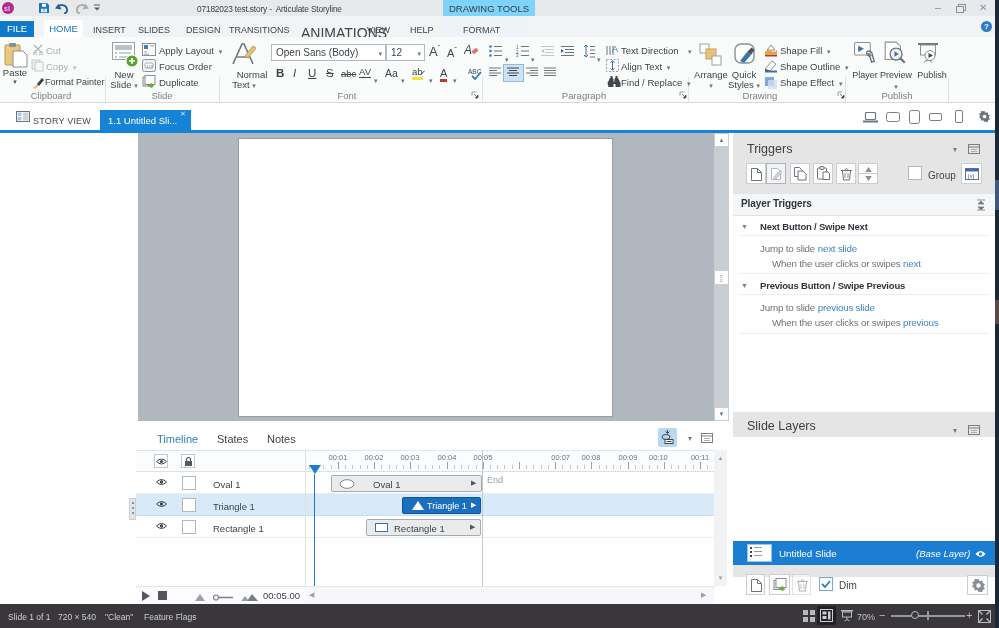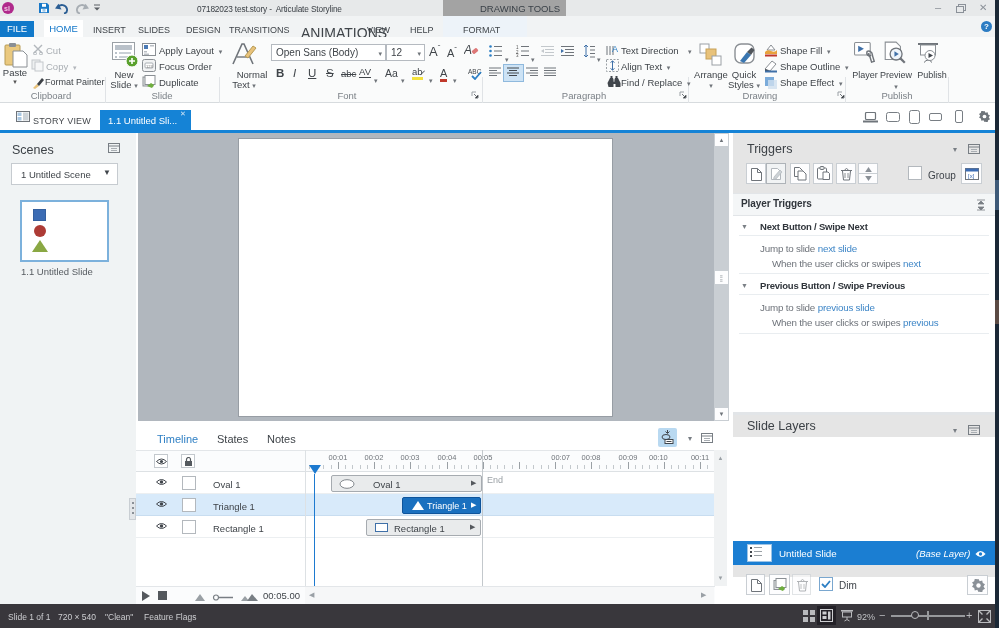--- a/index.html
+++ b/index.html
@@ -39,21 +39,21 @@
       </svg>
     <svg class="abs" style="left:75px;top:3px;" width="14" height="11" viewBox="0 0 14 11">
         <path d="M11.5 4.5 C9 0.5 3 1.5 2 6 C1.5 8.5 3 10 5 10.5" stroke="#a7adb3" stroke-width="1.8" fill="none"></path>
         <path d="M14 5.5 L7.5 6.5 L10.5 0.8 Z" fill="#a7adb3"></path>
       </svg>
     <svg class="abs" style="left:93px;top:4px;" width="8" height="8" viewBox="0 0 8 8">
         <path d="M1 1 h6" stroke="#5a5f64"></path>
         <path d="M1 3.5 L4 6.5 L7 3.5 Z" fill="#5a5f64"></path>
       </svg>
     <div class="txt" style="left:197px;top:4px;font-size:8.3px;letter-spacing:-0.15px;color:#3b4046;">07182023 test.story -&nbsp; Articulate Storyline</div>
-    <div class="abs" style="left:443px;top:0;width:92px;height:16px;background:#a3a3a3;color:#3a4148;font-size:9.5px;text-align:center;line-height:17px;padding-left:31px;">DRAWING TOOLS</div>
+    <div class="abs" style="left:443px;top:0;width:92px;height:16px;background:#7dd3fc;color:#3a4148;font-size:9.5px;text-align:center;line-height:17px;">DRAWING TOOLS</div>
     <div class="txt" style="left:935px;top:1px;font-size:11px;color:#8b9199;">–</div>
     <svg class="abs" style="left:956px;top:4px;" width="10" height="9" viewBox="0 0 10 9">
         <rect x="2.5" y="0.5" width="7" height="6" fill="none" stroke="#8b9199"></rect>
         <rect x="0.5" y="2.5" width="7" height="6" fill="#e7e9ea" stroke="#8b9199"></rect>
       </svg>
     <div class="txt" style="left:979px;top:2px;font-size:10px;color:#8b9199;">✕</div>
   </div>
 
   <div id="menubar" class="abs" style="left:0;top:16px;width:995px;height:21px;background:#f1f3f4;">
     <div class="abs" style="left:443px;top:0;width:84px;height:21px;background:#edf3f9;"></div>
@@ -328,38 +328,20 @@
     <svg class="abs" style="left:955px;top:7px;" width="8" height="13" viewBox="0 0 8 13">
         <rect x="0.5" y="0.5" width="7" height="12" rx="1.5" fill="none" stroke="#787e84"></rect>
       </svg>
     <svg class="abs" style="left:979px;top:8px;" width="11" height="11" viewBox="0 0 13 13">
         <path d="M6.5 0 l1.2 2.2 2.5-.6.6 2.5 2.2 1.2-1.5 2.2 1.5 2.2-2.2 1.2-.6 2.5-2.5-.6L6.5 13l-1.2-2.2-2.5.6-.6-2.5L0 7.7l1.5-2.2L0 3.4l2.2-1.2.6-2.5 2.5.6z" fill="#6f757b"></path>
         <circle cx="6.5" cy="6.5" r="2.2" fill="#fff"></circle>
       </svg>
   </div>
   <div class="abs" style="left:0;top:130px;width:995px;height:3px;background:#1583d6;"></div>
 
-  <div id="scenes" class="abs" style="left:0;top:133px;width:136px;height:471px;background:#f0f3f4;border-right:2px solid #fff;box-sizing:content-box;">
-    <div class="txt" style="left:12px;top:10px;font-size:12.5px;color:#3c4146;">Scenes</div>
-    <svg class="abs" style="left:108px;top:10px;" width="12" height="10" viewBox="0 0 12 10">
-        <rect x="0.5" y="0.5" width="11" height="9" fill="none" stroke="#787e84"></rect>
-        <path d="M0.5 3 h11" stroke="#787e84"></path>
-        <path d="M3 5.5 h6 M3 7.5 h6" stroke="#a9aeb3"></path>
-      </svg>
-    <div class="abs" style="left:11px;top:30px;width:105px;height:20px;background:#fff;border:1px solid #c6cbd0;">
-      <div class="txt" style="left:9px;top:5px;font-size:9.5px;color:#3f4449;">1 Untitled Scene</div>
-      <div class="txt" style="left:91px;top:4px;font-size:8px;color:#41464c;">▼</div>
-    </div>
-    <div class="abs" style="left:20px;top:67px;width:85px;height:58px;background:#fff;border:2px solid #7cb1dc;">
-      <div class="abs" style="left:11px;top:7px;width:13px;height:12px;background:#3c6cb4;border:1px solid #34609f;box-sizing:border-box;"></div>
-      <div class="abs" style="left:12px;top:23px;width:12px;height:12px;border-radius:50%;background:#ad3b35;"></div>
-      <div class="abs" style="left:10px;top:38px;width:0;height:0;border-left:8px solid transparent;border-right:8px solid transparent;border-bottom:12px solid #8aa843;"></div>
-    </div>
-    <div class="txt" style="left:21px;top:133px;font-size:9.5px;color:#565b60;">1.1 Untitled Slide</div>
-  </div>
 
   <div class="abs" style="left:129px;top:498px;width:7px;height:22px;background:#e3e6e9;border:1px solid #c9ced3;box-sizing:border-box;">
     <div class="abs" style="left:2px;top:3px;width:2px;height:2px;background:#8a9097;"></div>
     <div class="abs" style="left:2px;top:8px;width:2px;height:2px;background:#8a9097;"></div>
     <div class="abs" style="left:2px;top:13px;width:2px;height:2px;background:#8a9097;"></div>
   </div>
 
   <div id="canvas" class="abs" style="left:138px;top:133px;width:577px;height:288px;background:#b1b7be;">
     <div class="abs" style="left:100px;top:5px;width:375px;height:279px;background:#fff;border:1px solid #979da4;box-sizing:border-box;"></div>
   </div>
@@ -654,21 +636,21 @@
           <rect x="2.5" y="2.5" width="4" height="3" fill="#cdced1"></rect>
           <rect x="2.5" y="7" width="4" height="3" fill="#cdced1"></rect>
           <rect x="8" y="2.5" width="2.5" height="8" fill="#cdced1"></rect>
         </svg>
     </div>
     <svg class="abs" style="left:841px;top:6px;" width="12" height="12" viewBox="0 0 12 12">
         <rect x="0" y="0" width="12" height="1.5" fill="#b9babd"></rect>
         <rect x="1.5" y="2" width="9" height="5" fill="none" stroke="#b9babd"></rect>
         <path d="M6 7 v2 M3.5 11 q2.5 -3 5 0" stroke="#b9babd" fill="none"></path>
       </svg>
-    <div class="txt" style="left:857px;top:8px;font-size:9px;color:#c2c3c6;">92%</div>
+    <div class="txt" style="left:857px;top:8px;font-size:9px;color:#c2c3c6;">70%</div>
     <div class="txt" style="left:879px;top:5px;font-size:11px;color:#b9babd;">−</div>
     <div class="abs" style="left:891px;top:614px;"></div>
     <div class="abs" style="left:891px;top:11px;width:74px;height:1.5px;background:#97999c;"></div>
     <div class="abs" style="left:911px;top:7px;width:8px;height:8px;border:1.5px solid #b9babd;border-radius:50%;background:#39373c;box-sizing:border-box;"></div>
     <div class="abs" style="left:927px;top:7px;width:1.5px;height:9px;background:#97999c;"></div>
     <div class="txt" style="left:966px;top:5px;font-size:11px;color:#b9babd;">+</div>
     <svg class="abs" style="left:978px;top:6px;" width="13" height="13" viewBox="0 0 13 13">
         <rect x="0.5" y="0.5" width="12" height="12" fill="none" stroke="#b9babd"></rect>
         <path d="M1 1 l3.5 3.5 M12 1 l-3.5 3.5 M1 12 l3.5 -3.5 M12 12 l-3.5 -3.5" stroke="#b9babd" stroke-width="1.4"></path>
       </svg>

